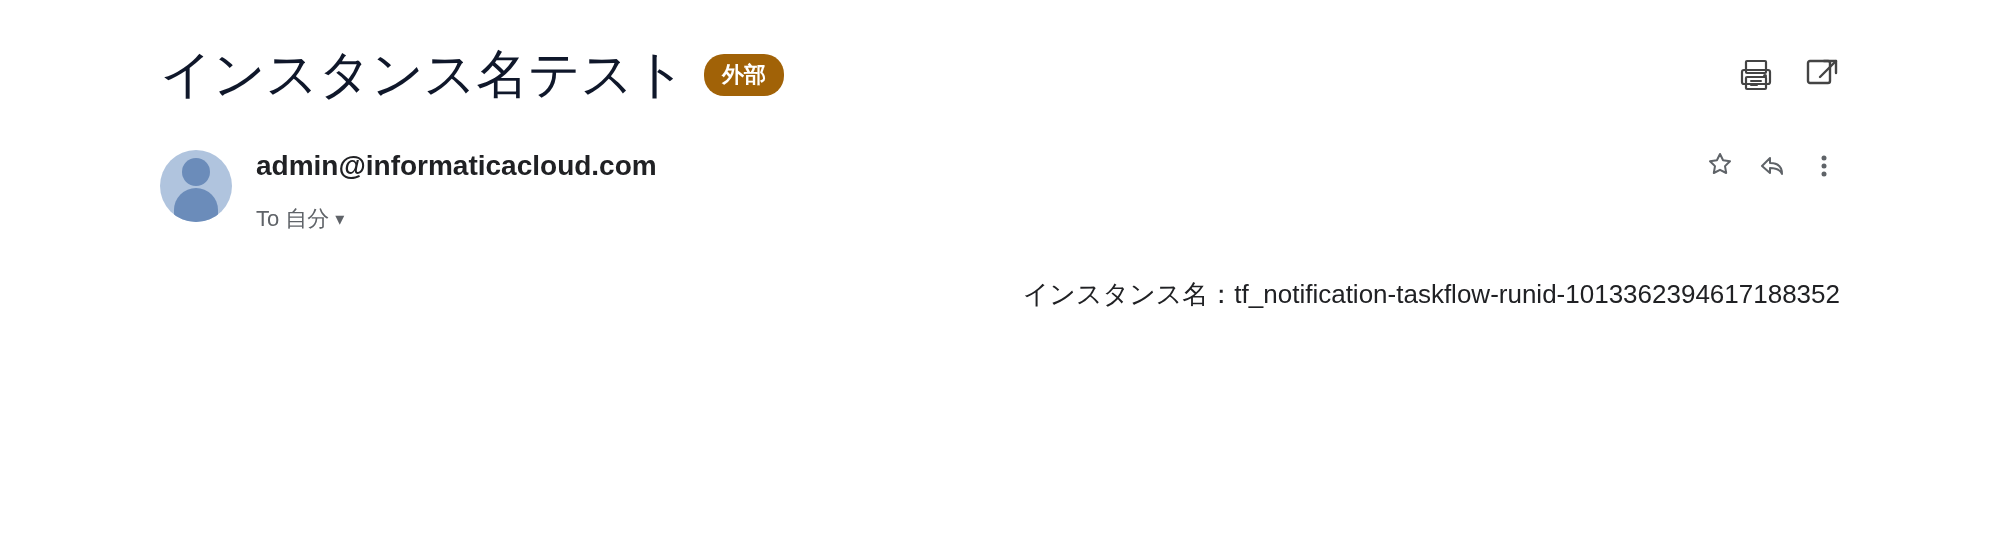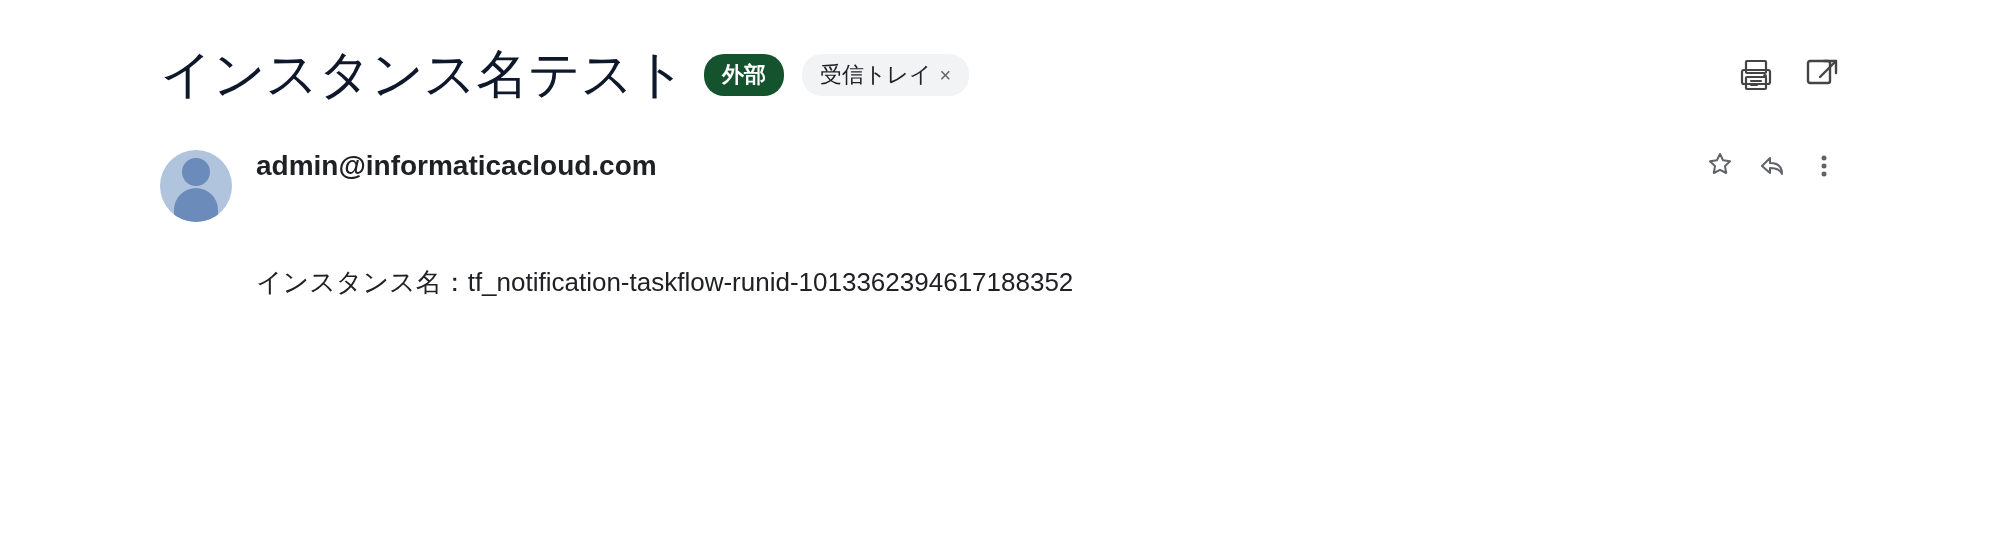--- a/index.html
+++ b/index.html
@@ -40,21 +40,21 @@
     }
 
     .email-subject {
       font-size: 52px;
       font-weight: 400;
       color: #0f172a;
       letter-spacing: -0.5px;
     }
 
     .badge-external {
-      background: #14532d;
+      background: #a16207;
       color: #ffffff;
       font-size: 22px;
       font-weight: 600;
       padding: 6px 18px;
       border-radius: 20px;
     }
 
     .badge-inbox {
       background: #f1f3f4;
       color: #202124;
@@ -187,20 +187,21 @@
     .meta-icon-btn.star {
       font-size: 30px;
     }
 
     
     .email-body {
       margin-left: 96px;
       font-size: 26px;
       color: #202124;
       line-height: 1.6;
+      text-align: right;
     }
 
     
     svg {
       display: block;
     }
 
     .sender-row-right {
       display: flex;
       align-items: center;
@@ -214,24 +215,20 @@
   </style>
 </head>
 <body>
 
 <div class="email-container">
 
   <div class="email-header">
     <div class="email-title-area">
       <span class="email-subject">インスタンス名テスト</span>
       <span class="badge-external">外部</span>
-      <span class="badge-inbox">
-        <span>受信トレイ</span>
-        <span class="badge-inbox-close">×</span>
-      </span>
     </div>
 
     <div class="header-actions">
       <button class="header-icon-btn" title="Print">
         <svg class="icon-print" viewBox="0 0 36 36" fill="none" xmlns="http://www.w3.org/2000/svg">
           <rect x="8" y="4" width="20" height="12" rx="1" stroke="#444" stroke-width="2.2" fill="none"></rect>
           <rect x="8" y="20" width="20" height="12" rx="1" stroke="#444" stroke-width="2.2" fill="none"></rect>
           <rect x="4" y="13" width="28" height="14" rx="2" stroke="#444" stroke-width="2.2" fill="none"></rect>
           <rect x="12" y="23" width="12" height="2" rx="1" fill="#444"></rect>
           <rect x="12" y="27" width="8" height="2" rx="1" fill="#444"></rect>
@@ -252,20 +249,24 @@
 
     <div class="avatar-wrapper">
       <div class="avatar-person">
         <div class="avatar-person-head"></div>
         <div class="avatar-person-body"></div>
       </div>
     </div>
 
     <div class="sender-name-to-col" style="flex:1;">
       <span class="sender-name">admin@informaticacloud.com</span>
+      <span class="sender-to">
+        <span>To 自分</span>
+        <span class="sender-to-arrow">▾</span>
+      </span>
     </div>
 
     <div class="sender-row-right">
       <div class="meta-actions">
         <button class="meta-icon-btn star" title="Star">
           <svg width="32" height="32" viewBox="0 0 32 32" fill="none">
             <path d="M16 4l3.09 6.26L26 11.27l-5 4.87 1.18 6.86L16 19.77l-6.18 3.23L11 16.14 6 11.27l6.91-1.01L16 4z" stroke="#5f6368" stroke-width="2" fill="none" stroke-linejoin="round"></path>
           </svg>
         </button>
         <button class="meta-icon-btn" title="Reply">

